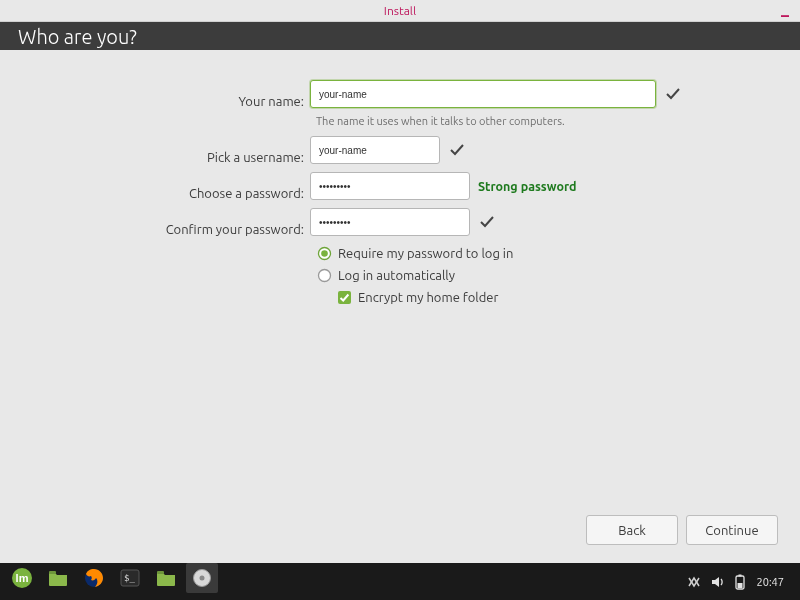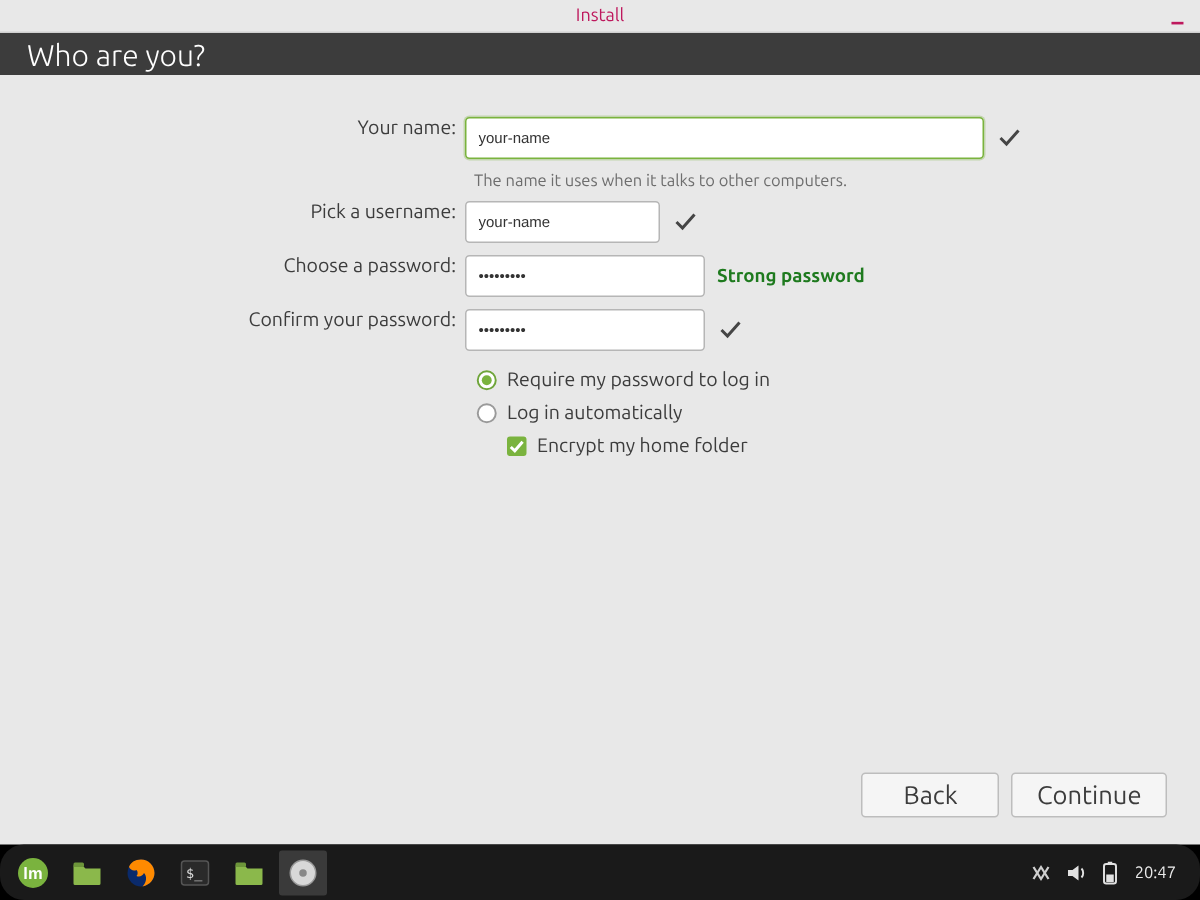--- a/index.html
+++ b/index.html
@@ -35,21 +35,21 @@
   .headerbar {
     height: 28px; background: #3c3c3c;
     color: #fff; font-size: 20px; font-weight: 300;
     display: flex; align-items: center; padding: 0 18px;
   }
   .content {
     flex: 1; padding: 28px 26px 0 26px;
     position: relative;
   }
   .form-row {
-    display: flex; align-items: flex-start;
+    display: flex; align-items: flex-end;
     margin-bottom: 6px;
     min-height: 30px;
   }
   .form-row.with-hint { margin-bottom: 0; }
   .label-col {
     width: 284px; text-align: right;
     padding-right: 6px;
     font-size: 13px; color: #3c3c3c;
   }
   .field-col {
@@ -103,29 +103,29 @@
   .indent { margin-left: 20px; }
   .footer {
     position: absolute; right: 22px; bottom: 18px;
     display: flex; gap: 8px;
   }
   .btn {
     min-width: 92px; height: 30px;
     background: #f5f5f5;
     border: 1px solid #bdbdbd;
     border-radius: 3px;
-    font-size: 17px; color: #3c3c3c;
+    font-size: 13px; color: #3c3c3c;
     display: inline-flex; align-items: center; justify-content: center;
     padding: 0 16px;
   }
   
   .taskbar {
     position: absolute; left: 0; bottom: 0; width: 800px; height: 37px;
-    background: #1a1a1a; display: flex; align-items: center;
-    padding: 0 6px; gap: 4px; border-radius: 16px;
+    background: #1a1a1a; display: flex; 
+    padding: 0 6px; gap: 4px;
   }
   .taskbar .tb-item {
     width: 32px; height: 30px;
     display: flex; align-items: center; justify-content: center;
     border-radius: 2px;
   }
   .taskbar .tb-item.active { background: #3a3a3a; }
   .taskbar .spacer-flex { flex: 1; }
   .taskbar .sys {
     display: flex; align-items: center; gap: 8px;

